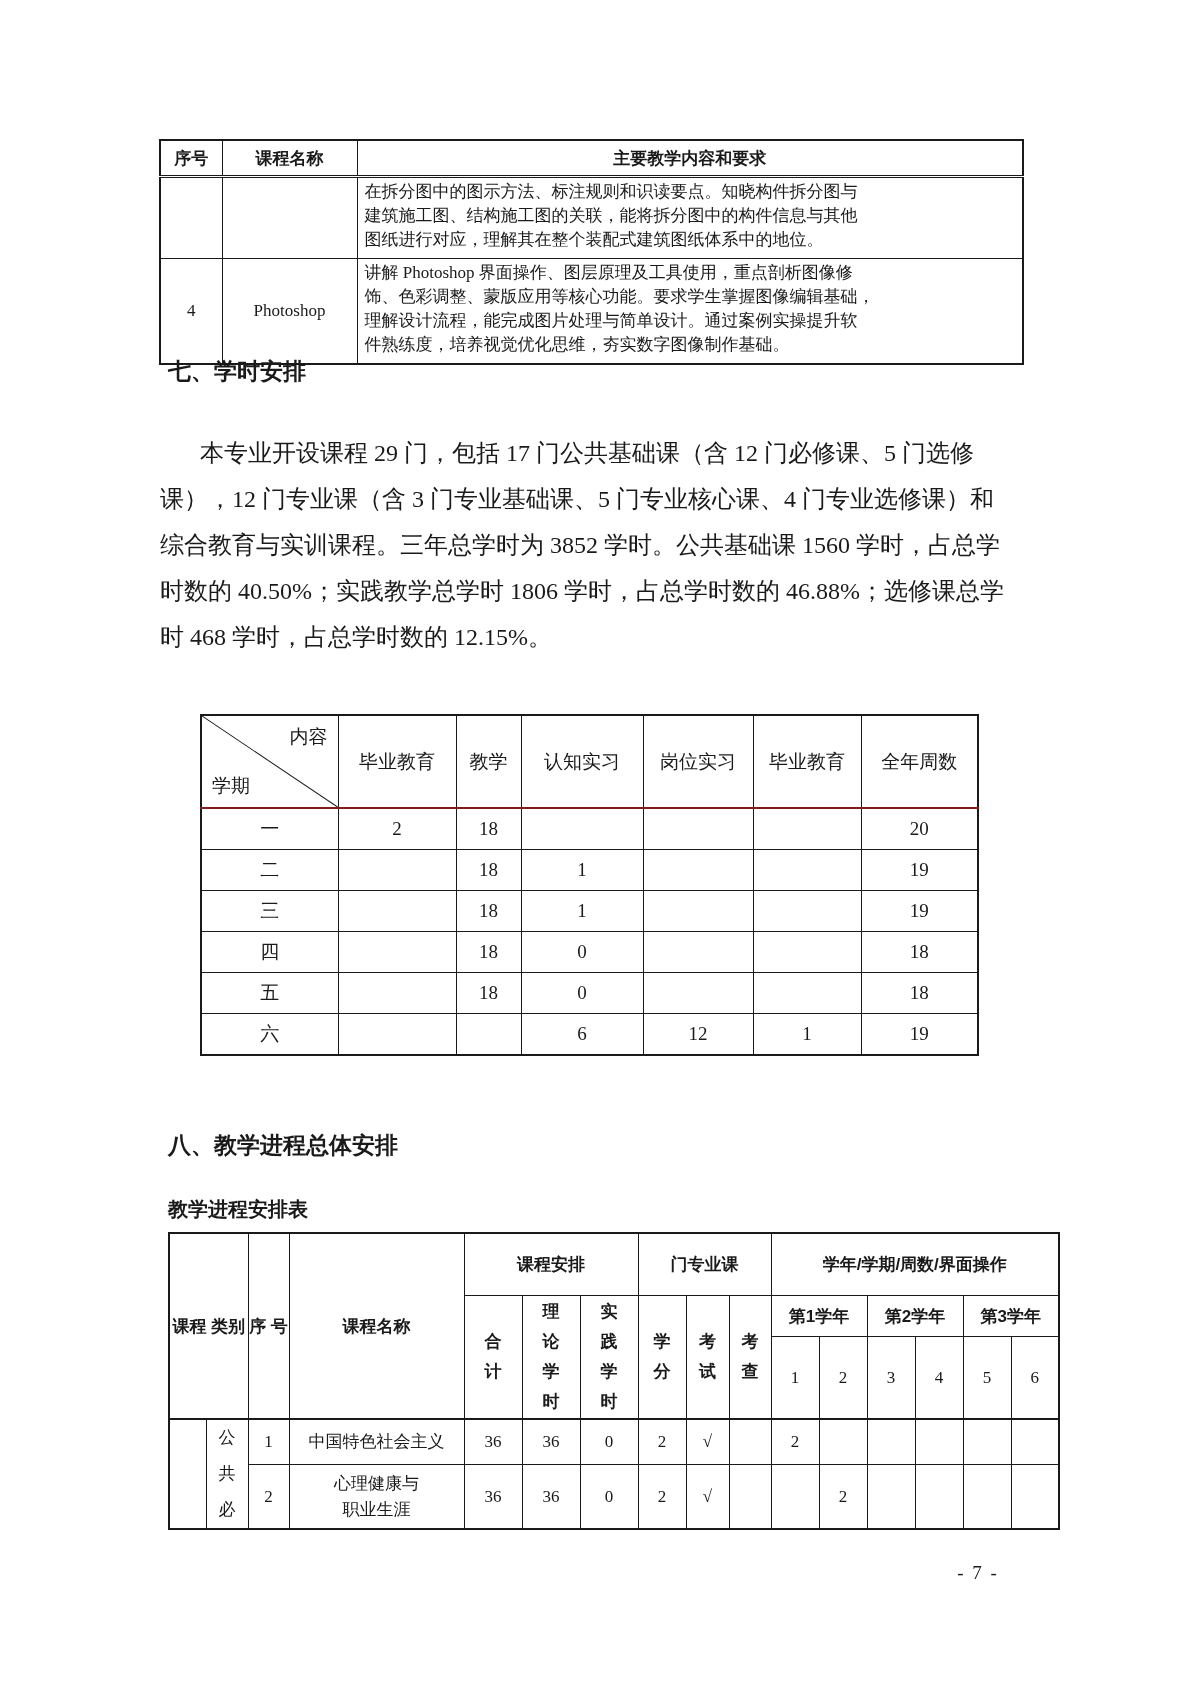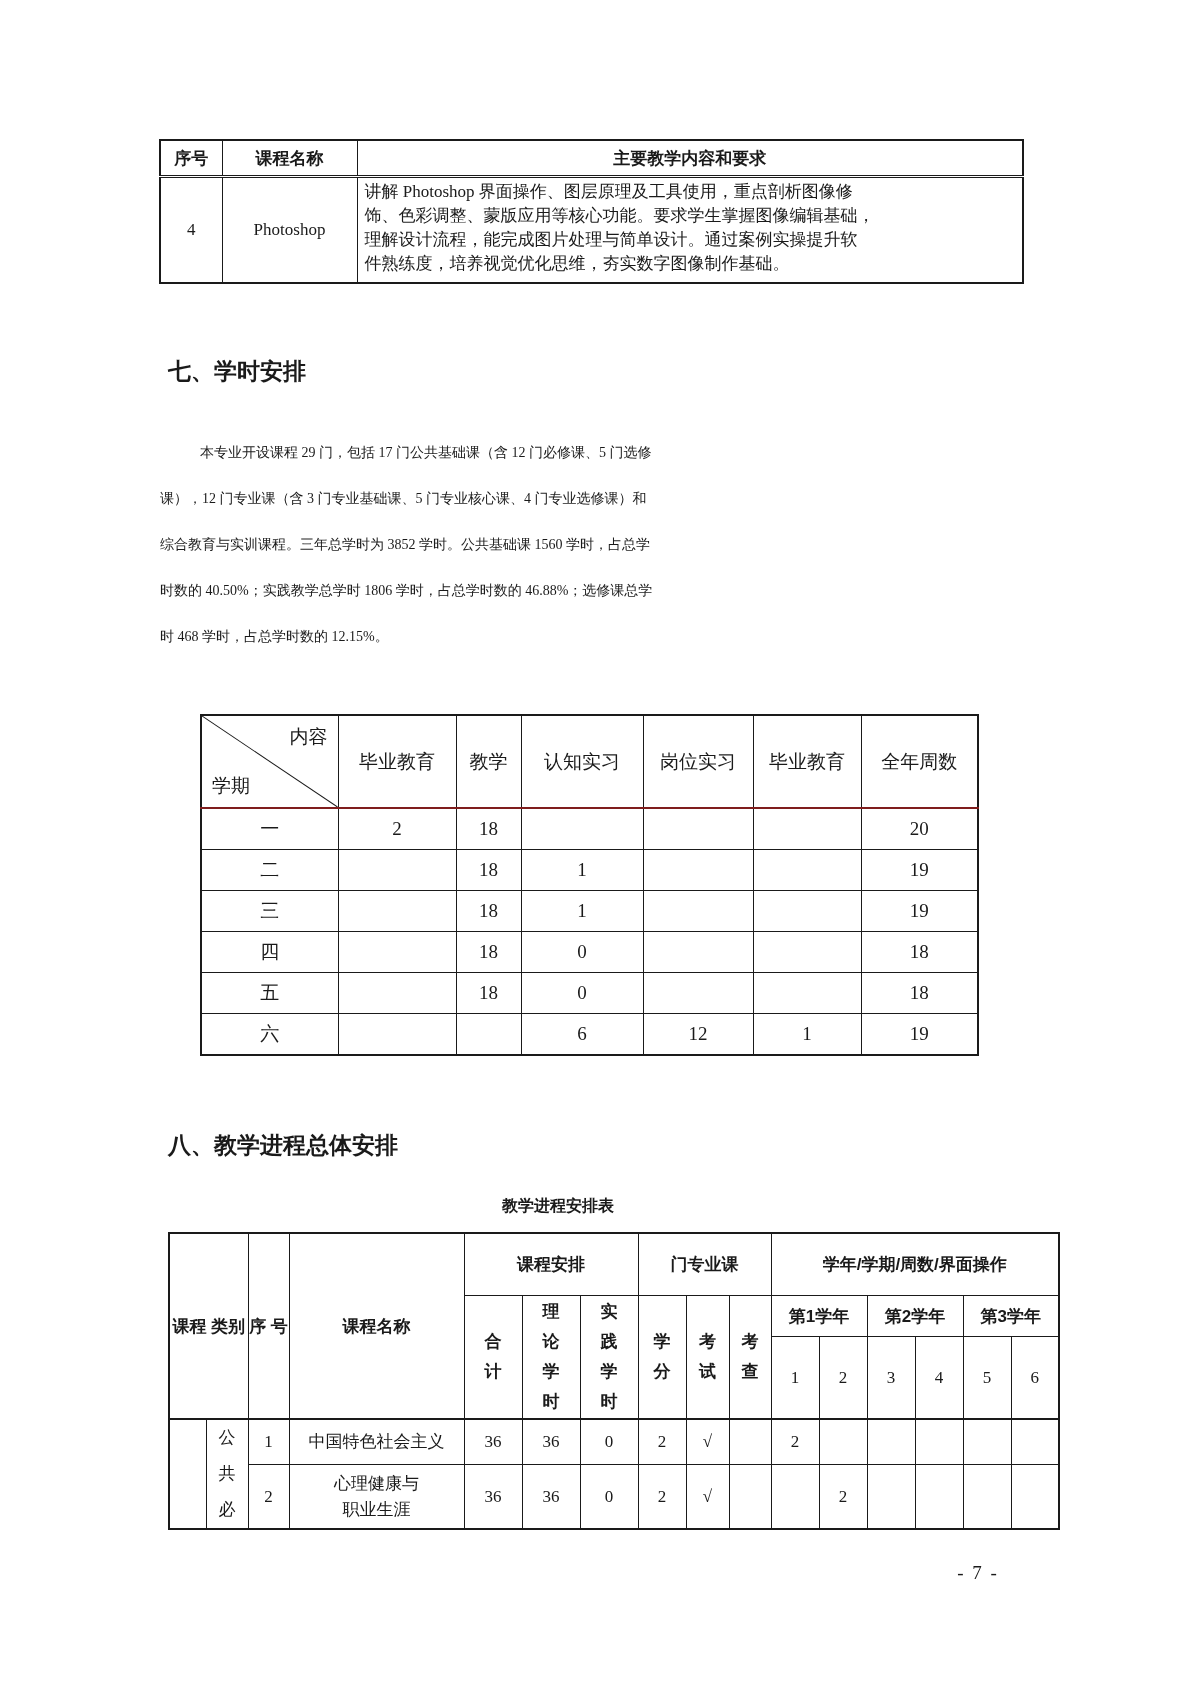--- a/index.html
+++ b/index.html
@@ -13,35 +13,35 @@
   .tbl-top tr.hdr td{font-weight:bold;height:34px;border-bottom:3px double #1a1a1a;text-align:center;}
   .tbl-top td.content{text-align:justify;padding:2px 7px;line-height:24px;white-space:pre-line;vertical-align:top;}
   .tbl-top tr.rowA td{height:76px;}
   .tbl-top tr.rowB td{height:100px;}
 
   
   .h-sec{position:absolute;left:168px;font-size:23px;font-weight:bold;
          font-family:"Liberation Sans","DejaVu Sans",sans-serif;}
   .h7{top:356px;}
   .h8{top:1130px;}
-  .para{position:absolute;left:160px;top:430px;width:874px;font-size:14px;line-height:46px;
+  .para{position:absolute;left:160px;top:430px;width:874px;font-size:24px;line-height:46px;
         white-space:pre-line;text-indent:40px;text-align:justify;}
 
   
   .t1-title{position:absolute;left:200px;top:680px;width:730px;text-align:center;font-size:20px;}
   .tbl1{position:absolute;left:200px;top:714px;font-size:19px;border:2px solid #1a1a1a;}
   .tbl1 tr.hd td{height:91px;border-bottom:2px solid #7f1d1d;}
   .tbl1 tr.dr td{height:40px;}
   .cornercell{position:relative;}
   .diag{position:absolute;left:0;top:0;width:100%;height:100%;}
   .corner-top{position:absolute;top:8px;right:10px;}
   .corner-bottom{position:absolute;bottom:8px;left:10px;}
 
   
-  .t2-title{position:absolute;left:168px;top:1196px;width:780px;text-align:center;font-size:16px;font-weight:bold;
+  .t2-title{position:absolute;left:168px;top:1196px;width:780px;text-align:left;font-size:20px;font-weight:bold;
             font-family:"Liberation Sans","DejaVu Sans",sans-serif;}
   .tbl2{position:absolute;left:168px;top:1232px;font-size:17px;border:2px solid #1a1a1a;}
   .tbl2 td.bh{font-family:Liberation Sans, sans-serif;font-weight:bold;}
   .tbl2 tr.hr1 td{height:61px;}
   .tbl2 tr.hr2 td{height:40px;}
   .tbl2 tr.hr3 td{height:81px;}
   .tbl2 tr.dr1 td{height:43px;}
   .tbl2 tr.dr2 td{height:61px;}
   .tbl2 td.hbot{border-bottom:2px solid #1a1a1a;}
   .vt{display:inline-block;width:1.1em;word-break:break-all;vertical-align:middle;}
@@ -60,20 +60,27 @@
     <colgroup>
         <col style="width:62px">
         <col style="width:135px">
         <col style="width:666px">
       </colgroup>
     <tbody>
         <tr class="hdr">
       <td>序号</td>
       <td>课程名称</td>
       <td>主要教学内容和要求</td>
+    </tr>
+    <tr class="rowA">
+      <td></td>
+      <td></td>
+      <td class="content">在拆分图中的图示方法、标注规则和识读要点。知晓构件拆分图与
+建筑施工图、结构施工图的关联，能将拆分图中的构件信息与其他
+图纸进行对应，理解其在整个装配式建筑图纸体系中的地位。</td>
     </tr>
     <tr class="rowB">
       <td>4</td>
       <td>Photoshop</td>
       <td class="content">讲解 Photoshop 界面操作、图层原理及工具使用，重点剖析图像修
 饰、色彩调整、蒙版应用等核心功能。要求学生掌握图像编辑基础，
 理解设计流程，能完成图片处理与简单设计。通过案例实操提升软
 件熟练度，培养视觉优化思维，夯实数字图像制作基础。</td>
     </tr>
   </tbody>

